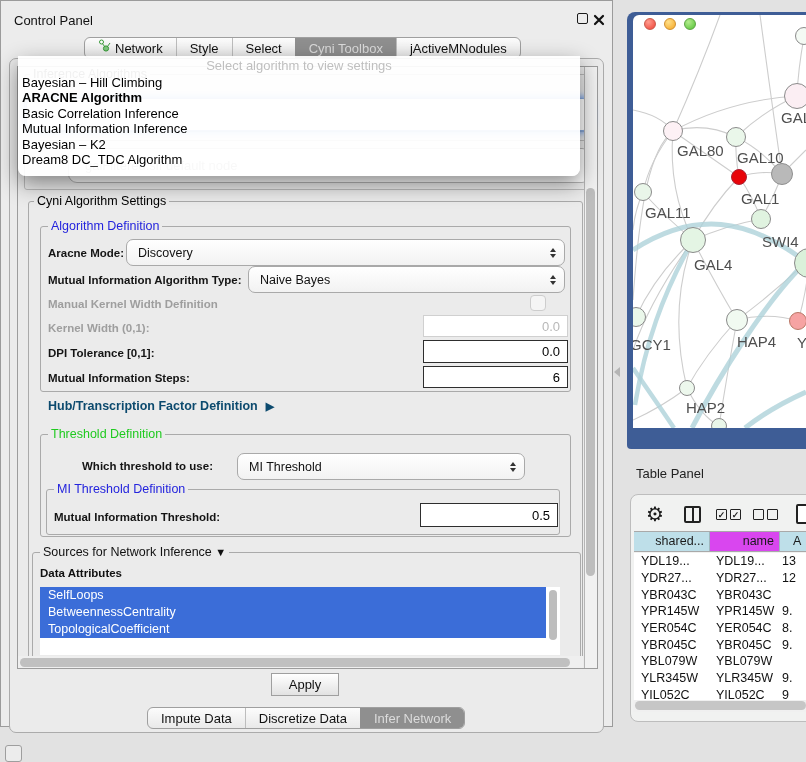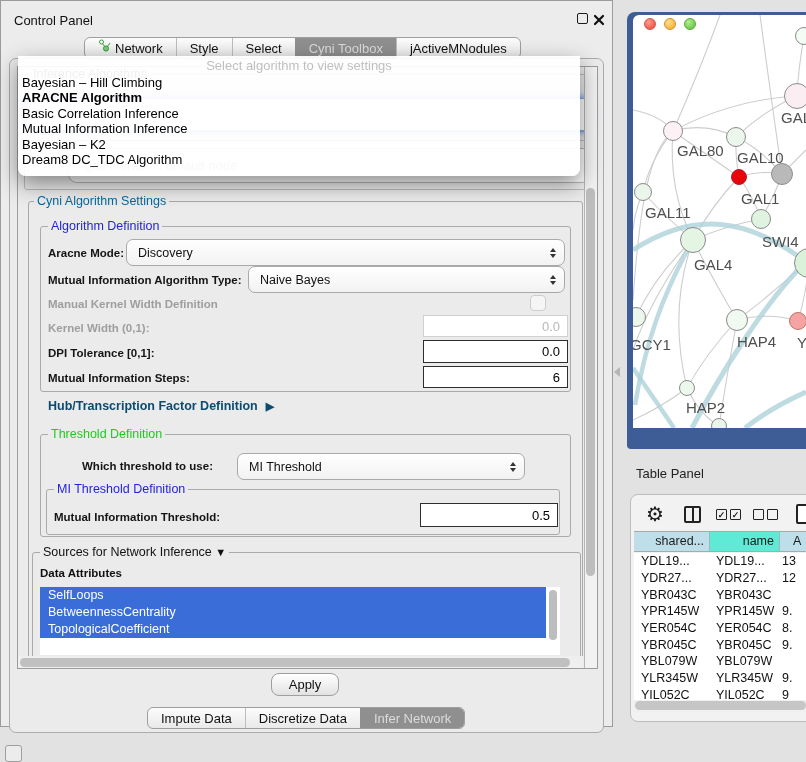--- a/index.html
+++ b/index.html
@@ -19,21 +19,21 @@
 #content{left:9px;top:58px;width:595px;height:675px;border:1px solid #ababab;border-radius:7px;background:#ebebeb}
 #pane{left:17px;top:66px;width:581px;height:603px;border:1px solid #9c9c9c;background:#ebebeb}
 .grouplabel{font-size:12.5px;background:#ebebeb;padding:0 3px;white-space:nowrap}
 #grp1{left:24px;top:74px;width:573px;height:58px;border:1px solid #bbbbbb;border-radius:3px}
 #grp1-label{left:30px;top:67px;color:#333}
 #combo-open{left:26px;top:98px;width:565px;height:33px;background:#fff;border:1px solid #88aadd;border-radius:8px;box-shadow:0 0 6px 2px rgba(90,145,235,.8)}
 #grp2{left:24px;top:140px;width:573px;height:50px;border:1px solid #bbbbbb;border-radius:3px}
 #combo2{left:68px;top:148px;width:523px;height:35px;background:#fdfdfd;border:1px solid #b5b5b5;border-radius:9px;font-size:13px;color:#999;line-height:33px;padding-left:16px}
 .groupbox{border:1px solid #aaaaaa;border-radius:3px}
 #settings-group{left:28px;top:201px;width:555px;height:466px}
-#settings-label{left:34px;top:194px;color:#0369a1}
+#settings-label{left:34px;top:194px;color:#000000}
 #algdef-group{left:40px;top:226px;width:531px;height:166px}
 #algdef-label{left:48px;top:219px;color:#2323dd}
 .flabel{font-size:11.5px;font-weight:bold;color:#141414;white-space:nowrap}
 .flabel.dis{color:#9e9e9e}
 .combo{background:linear-gradient(#ffffff,#f2f2f2);border:1px solid #a9a9a9;border-radius:7px;font-size:12.5px;color:#111;display:flex;align-items:center;padding:0 8px 0 11px}
 .combo .ctext{flex:1}
 .spin{display:flex;flex-direction:column;gap:2px;align-items:center}
 .spin i{width:0;height:0;border-left:3.5px solid transparent;border-right:3.5px solid transparent}
 .spin .up{border-bottom:4.5px solid #333}
 .spin .dn{border-top:4.5px solid #333}
@@ -49,21 +49,21 @@
 #src-label{left:40px;top:545px;color:#111}
 #da-label{left:40px;top:567px;font-size:11.5px;font-weight:bold;color:#111}
 #list{left:40px;top:587px;width:520px;height:68px;background:#fff}
 .litem{height:17px;line-height:17px;background:#3b6dd8;color:#fff;font-size:12.5px;padding-left:8px;width:506px}
 #list-sb{position:absolute;right:0;top:0;width:14px;height:68px;background:#fff}
 #list-thumb{position:absolute;left:3px;top:3px;width:8px;height:50px;background:#bdbdbd;border-radius:4px}
 #hsb{left:18px;top:656px;width:565px;height:12px;background:#efefef}
 #hsb-thumb{left:20px;top:658px;width:550px;height:9px;background:#c0c0c0;border-radius:4.5px}
 #vsb{left:584px;top:67px;width:13px;height:601px;background:#f1f1f1;border-left:1px solid #b5b5b5}
 #vsb-thumb{left:586px;top:188px;width:9px;height:388px;background:#bdbdbd;border-radius:4.5px}
-#apply-btn{left:271px;top:673px;width:68px;height:23px;border:1px solid #9f9f9f;border-radius:8px;background:linear-gradient(#ffffff,#e2e2e2);font-size:13px;color:#111;display:flex;align-items:center;justify-content:center}
+#apply-btn{left:271px;top:673px;width:68px;height:23px;border:1px solid #9f9f9f;border-radius:0;background:linear-gradient(#ffffff,#e2e2e2);font-size:13px;color:#111;display:flex;align-items:center;justify-content:center}
 #popup{left:18px;top:56px;width:562px;height:120px;background:rgba(255,255,255,.93);border-radius:0 0 8px 8px;box-shadow:0 8px 22px rgba(0,0,0,.45);z-index:60}
 #popup-prompt{text-align:center;font-size:13px;color:#bfbfbf;margin-top:2px;height:17px}
 .pitem{font-size:13px;line-height:15.4px;color:#000;padding-left:4px;white-space:nowrap}
 .pitem.sel{font-weight:bold}
 #split-arrow{left:614px;top:367px;width:0;height:0;border-top:5px solid transparent;border-bottom:5px solid transparent;border-right:6px solid #b5b5b5}
 #netwin{left:627px;top:12px;width:179px;height:437px;background:#3e5d96;border-radius:8px 0 0 4px}
 #canvas{left:633px;top:15px;width:173px;height:413px;background:#fff;border-radius:6px 0 0 0;overflow:hidden}
 .tl{position:absolute;width:12px;height:12px;border-radius:50%;top:3px}
 #tl-red{left:11px;background:radial-gradient(circle at 35% 30%,#ff9d8f,#ee4035);border:1px solid #c8594a}
 #tl-yellow{left:31px;background:radial-gradient(circle at 35% 30%,#ffe08a,#f5a623);border:1px solid #cf9030}
@@ -77,21 +77,21 @@
 #split-icon{left:684px;top:506px;width:17px;height:17px;border:2px solid #222;border-radius:2px}
 #split-icon i{position:absolute;left:6px;top:0;width:2px;height:13px;background:#222}
 .cbpair{display:flex;gap:3px}
 .cbpair .bx{width:11px;height:11px;border:1.5px solid #222;border-radius:1px;font-size:9px;line-height:10px;text-align:center;color:#222;font-weight:bold}
 #cb-on{left:716px;top:509px}
 #cb-off{left:753px;top:509px}
 #partial-icon{left:796px;top:504px;width:16px;height:20px;border:2px solid #222;border-radius:2px;background:#fff}
 #tp-head{left:634px;top:531px;width:184px;height:21px;display:flex;border-top:1px solid #a9a9a9;border-bottom:1px solid #a9a9a9}
 .hc{font-size:12.5px;color:#1a1a1a;text-align:right;padding:2px 5px 0 0;border-right:1px solid #9fb6bd}
 #hc0{width:76px;background:#bedfe9}
-#hc1{width:70px;background:#5eead4}
+#hc1{width:70px;background:#d946ef}
 #hc2{width:38px;background:#bedfe9;text-align:left;padding-left:13px}
 #tp-rows{left:634px;top:553px;width:184px;height:147px;background:#fff;overflow:hidden}
 .trow{display:flex;height:16.7px;font-size:12.5px;color:#111;align-items:center}
 .tc0{width:76px;padding-left:7px}
 .tc1{width:70px;padding-left:6px}
 .tc2{padding-left:2px}
 #tp-hsb{left:633px;top:700px;width:173px;height:12px;background:#f0f0f0}
 #tp-hsb-thumb{left:635px;top:701px;width:171px;height:9px;background:#c6c6c6;border-radius:4.5px}
 #mini-icon{left:5px;top:745px;width:17px;height:17px;background:#ececec;border:1px solid #9e9e9e;border-radius:3px}
 </style>

